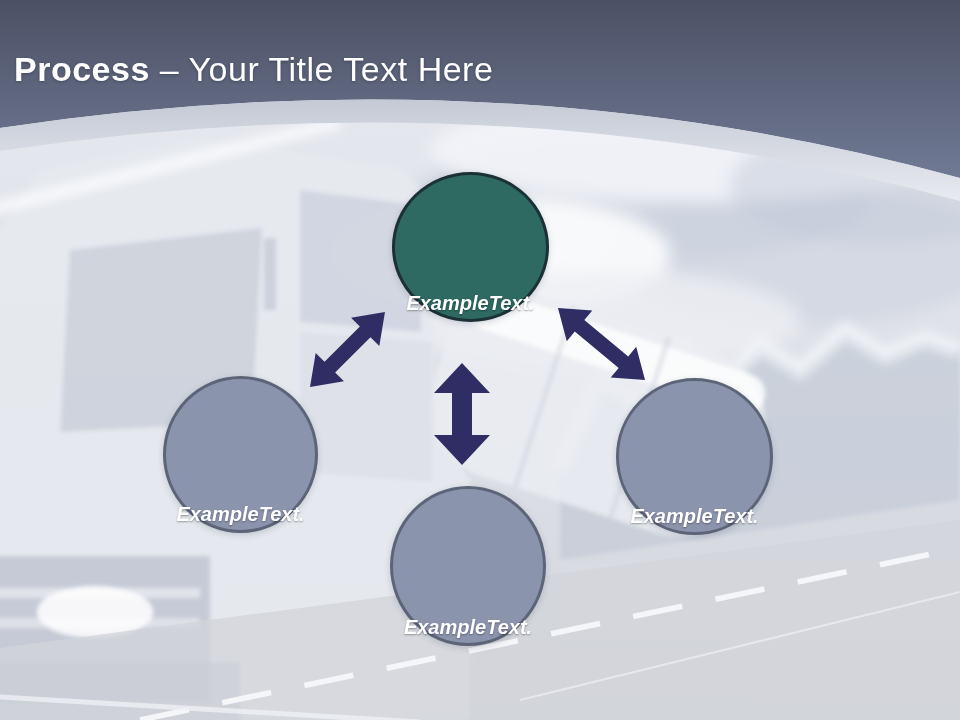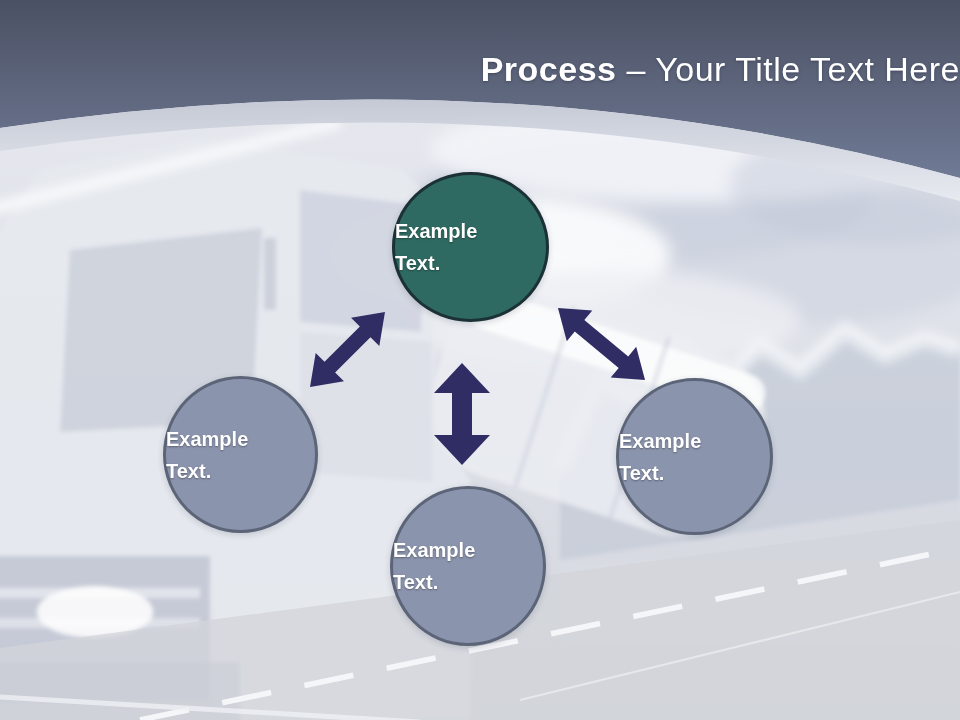--- a/index.html
+++ b/index.html
@@ -8,36 +8,36 @@
     width:960px;height:720px;
     overflow:hidden;
     background:var(--photo-wash,#DFE2E8);
     font-family:"Liberation Sans", sans-serif;
   }
   .slide svg{display:block;}
   .bg-photo{position:absolute;left:0;top:0;}
   .header-svg{position:absolute;left:0;top:0;}
   .slide-title{
     position:absolute;left:0;top:50px;width:960px;
-    text-align:right;
+    text-align:left;
     color:var(--title-text,#FFFFFF);
     font-size:34px;
     letter-spacing:0.5px;
     text-shadow:0 1px 3px rgba(20,25,45,.35);
     padding-left:14px;box-sizing:border-box;
     white-space:nowrap;
   }
   .slide-title .t-bold{font-weight:700;}
   .slide-title .t-rest{font-weight:400;}
   .node{
     position:absolute;
     border-radius:50%;
-    display:flex;flex-direction:column;align-items:flex-start;justify-content:center;
+    display:flex;flex-direction:row;align-items:flex-end;justify-content:center;
     color:var(--node-text,#FFFFFF);
-    font-weight:700;
+    font-weight:700;font-style:italic;
     font-size:20px;line-height:1.6;
     text-align:center;
     text-shadow:0 1px 2px rgba(0,0,0,.35);
     box-sizing:border-box;
     box-shadow:0 2px 6px rgba(40,50,70,.18);
   }
   .node.teal{
     background:var(--node-teal-fill,#2E6A61);
     border:3px solid var(--node-teal-border,#1B3136);
   }

